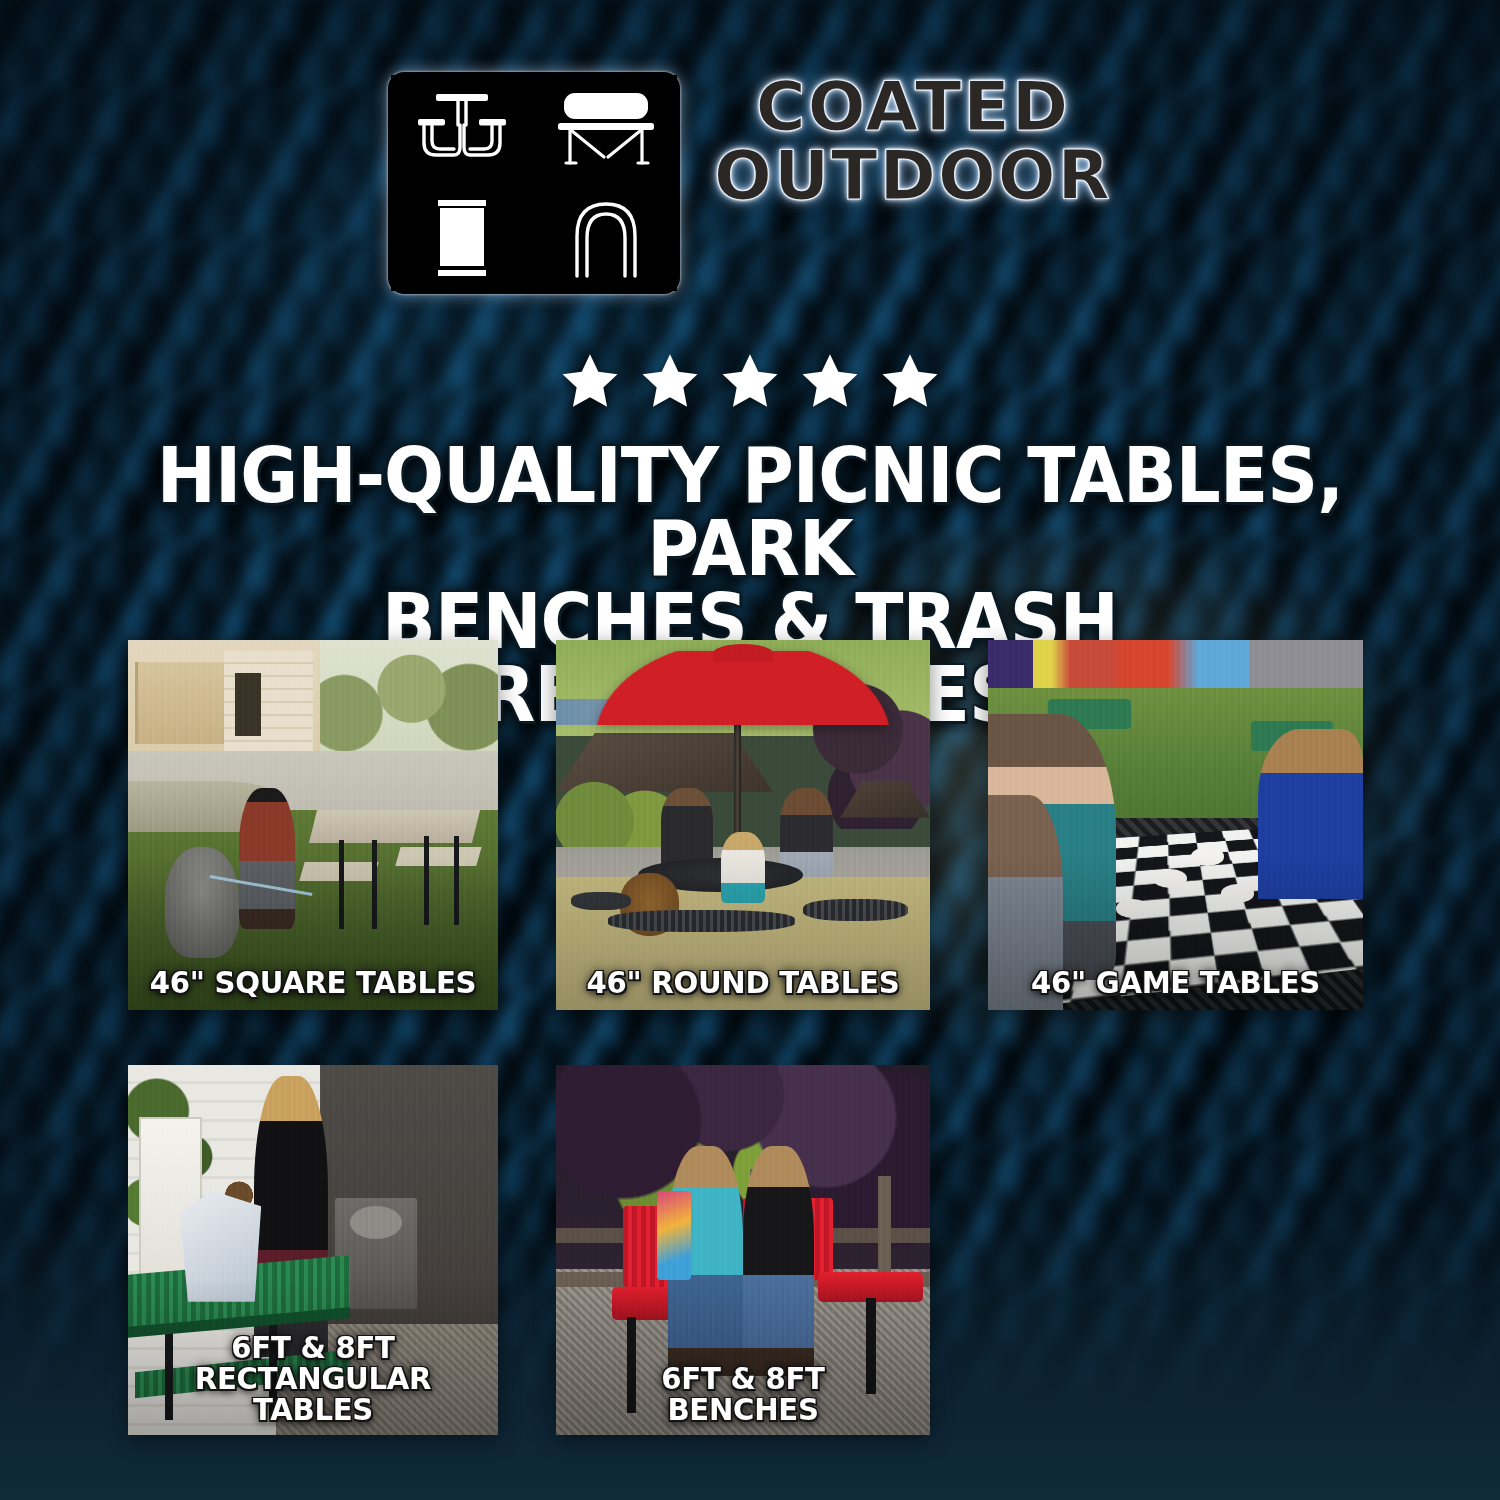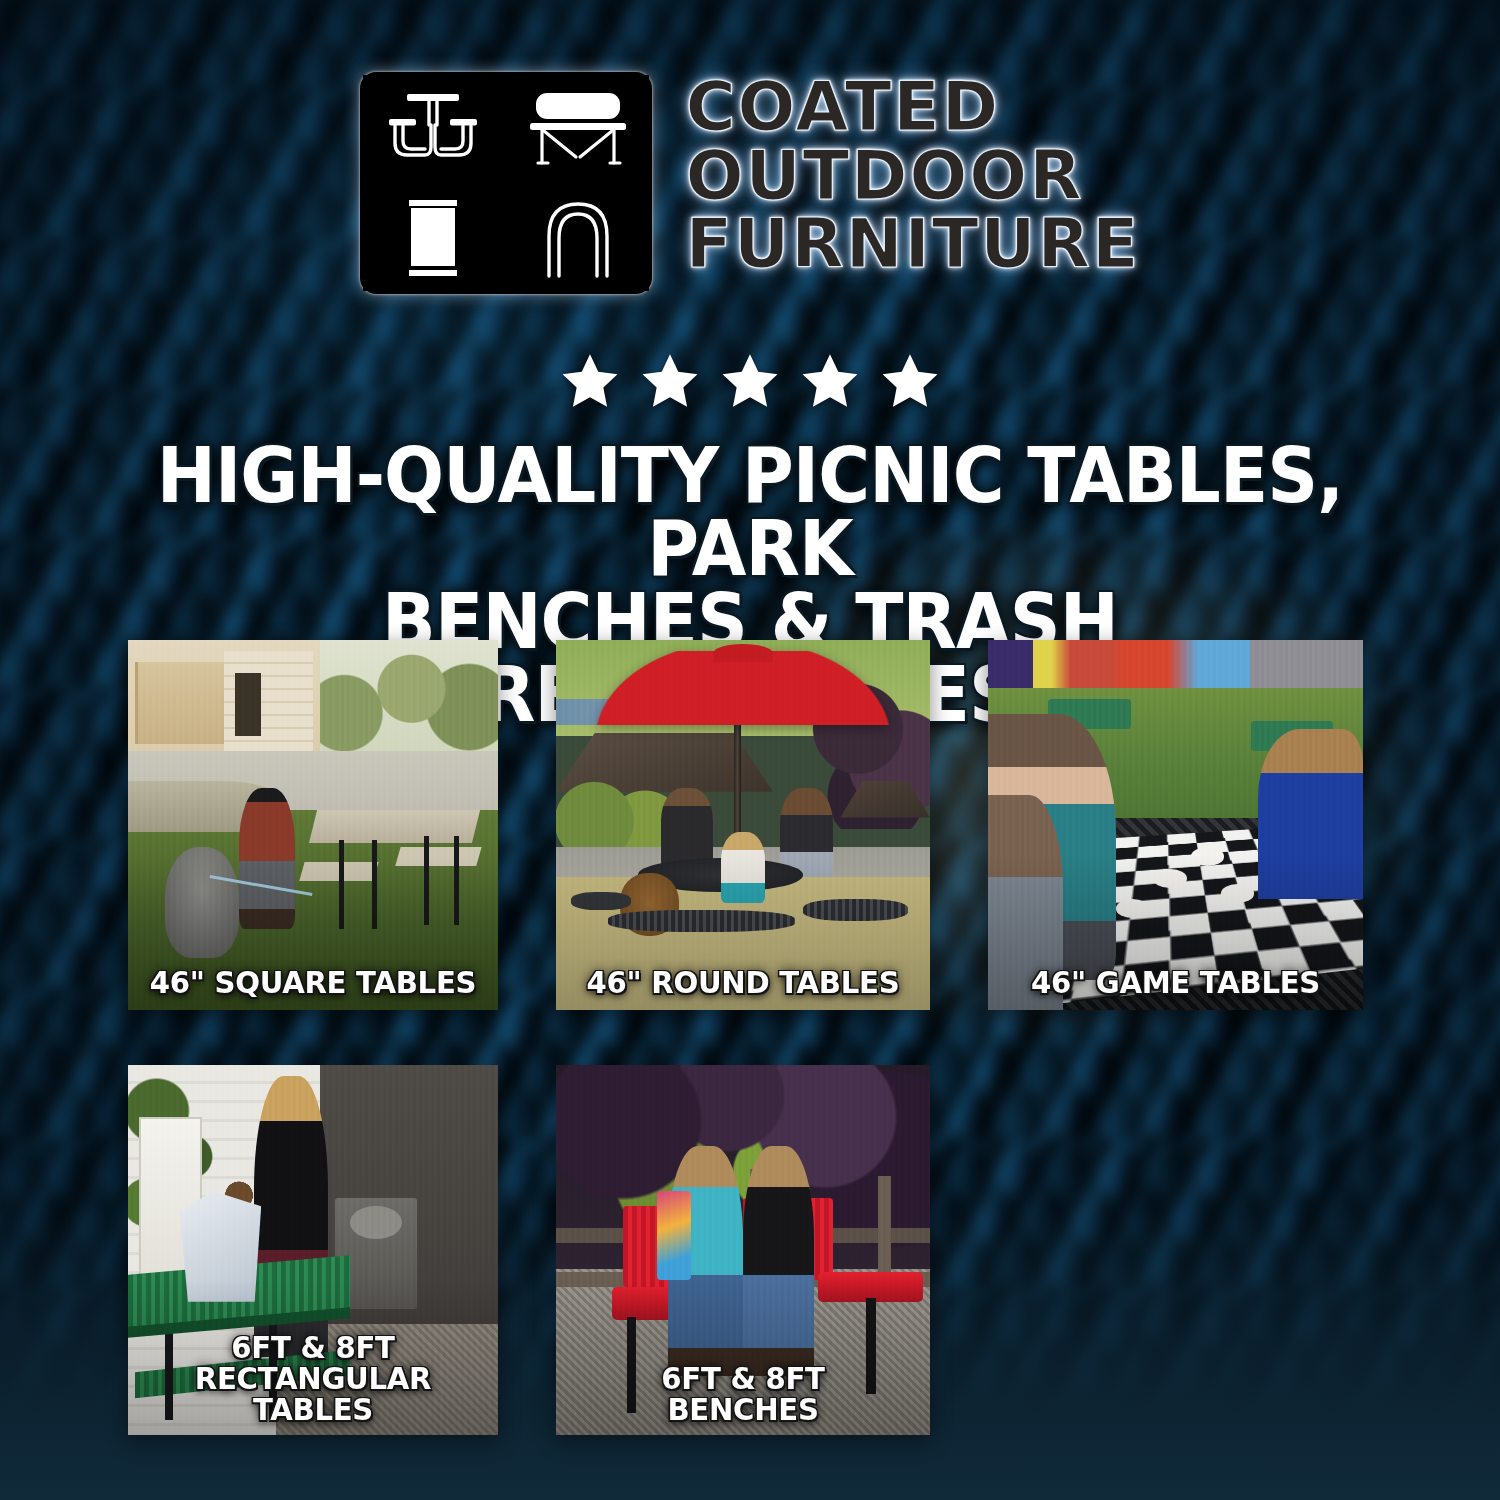--- a/index.html
+++ b/index.html
@@ -76,21 +76,21 @@
     display: grid; grid-template-columns: 1fr 1fr; grid-template-rows: 1fr 1fr;
     gap: 3px; padding: 3px;
     flex: 0 0 auto;
   }
   .logo-cell {
     background: #000; display: flex; align-items: center; justify-content: center;
     position: relative;
   }
   .logo-cell svg { display: block; }
 
-  .wordmark { display: flex; flex-direction: column; gap: 2px; padding-top: 2px; }
+  .wordmark { display: flex; flex-direction: column; gap: 2px; padding-top: 2px; text-align: center; }
   .wm-line {
     font-family: "DejaVu Sans", sans-serif;
     font-weight: 700;
     color: #2b2724;
     letter-spacing: 2px;
     line-height: .98;
     text-shadow:
       0 0 2px #ffffff, 0 0 4px #e8f2ff, 0 0 10px rgba(190,220,255,.92),
       0 0 18px rgba(150,195,240,.6), 1px 1px 0 #141212;
     -webkit-text-stroke: 1.2px rgba(236,245,255,.95);
@@ -361,21 +361,20 @@
               <path d="M24 84 L24 46 Q24 22 43 22 Q62 22 62 46 L62 84"></path>
             </g>
           </svg>
         </div>
 
       </div>
 
       <div class="wordmark">
         <div class="wm-line wm-1">COATED</div>
         <div class="wm-line wm-2">OUTDOOR</div>
-        <div class="wm-line wm-3">FURNITURE</div>
       </div>
 
     </div>
 
     <div class="stars">
       <span class="star"><svg width="66" height="64" viewBox="0 0 24 24">
             <path fill="#fff" d="M12 1.6l3.1 6.6 7.2.9-5.3 5 1.4 7.2L12 17.7 5.6 21.3 7 14.1 1.7 9.1l7.2-.9z"></path>
           </svg></span>
       <span class="star"><svg width="66" height="64" viewBox="0 0 24 24">
             <path fill="#fff" d="M12 1.6l3.1 6.6 7.2.9-5.3 5 1.4 7.2L12 17.7 5.6 21.3 7 14.1 1.7 9.1l7.2-.9z"></path>

